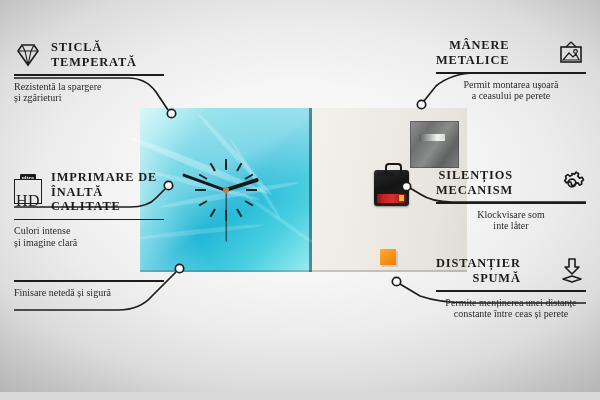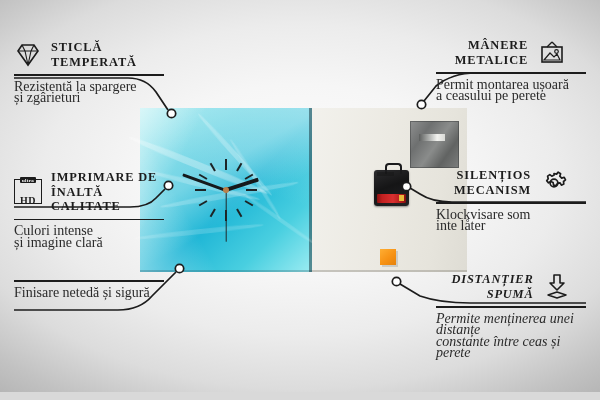--- a/index.html
+++ b/index.html
@@ -80,37 +80,37 @@
   }
 
   
   .callout{position:absolute;}
   .co-head{display:flex;align-items:center;gap:9px;}
   .co-title{
     font-size:12.4px;font-weight:bold;letter-spacing:.85px;color:#1c1c1c;
     line-height:14.5px;text-transform:uppercase;
   }
   .co-rule{height:1.6px;background:#1c1c1c;margin:5px 0 5px 0;}
-  .co-desc{font-size:14px;line-height:11.6px;color:#2a2a2a;}
+  .co-desc{font-size:10px;line-height:11.6px;color:#2a2a2a;}
   .left .co-head{justify-content:flex-start;}
-  .right .co-head{justify-content:center;}
+  .right .co-head{justify-content:space-between;}
   .right .co-title{text-align:right;}
-  .right .co-desc{text-align:left;}
+  .right .co-desc{text-align:center;}
 
   .ico{flex:0 0 auto;display:block;}
   .ico svg{display:block;}
 
   
   .hd-badge{
     width:26px;height:23px;border:1.6px solid #1c1c1c;
     display:flex;flex-direction:column;align-items:center;justify-content:center;line-height:1;
   }
   .hd-badge .u{font-size:5px;font-weight:bold;letter-spacing:.3px;background:#1c1c1c;color:#fff;
     padding:0.5px 2px;border-radius:1px;}
-  .hd-badge .h{font-size:10px;font-weight:bold;letter-spacing:.4px;color:#1c1c1c;margin-top:13px;}
+  .hd-badge .h{font-size:16px;font-weight:normal;letter-spacing:.4px;color:#1c1c1c;margin-top:13px;}
 
   
   #connectors{position:absolute;left:0;top:0;width:600px;height:400px;pointer-events:none;}
 </style>
 </head>
 <body>
 
 <div id="stage">
 
   <div id="product">
@@ -288,21 +288,21 @@
         </svg>
       </span>
     </div>
     <div class="co-rule" style="width:150px;"></div>
     <div class="co-desc">
       <div>Klockvisare som</div>
       <div>inte låter</div>
     </div>
   </div>
 
-  <div class="callout right" style="left:436px;top:272px;width:150px;font-style:italic;">
+  <div class="callout right" style="left:436px;top:256px;width:150px;">
     <div class="co-head">
       <div class="co-title">
         <div>DISTANȚIER</div>
         <div>SPUMĂ</div>
       </div>
       <span class="ico">
         <svg width="28" height="28" viewBox="0 0 28 28">
           <path d="M11 2 h6 v8 h4 l-7 7 -7-7 h4 Z" fill="none" stroke="#1c1c1c" stroke-width="1.6" stroke-linejoin="round"></path>
           <path d="M14 19 l9 3 -9 3 -9-3 Z" fill="none" stroke="#1c1c1c" stroke-width="1.5" stroke-linejoin="round"></path>
         </svg>

